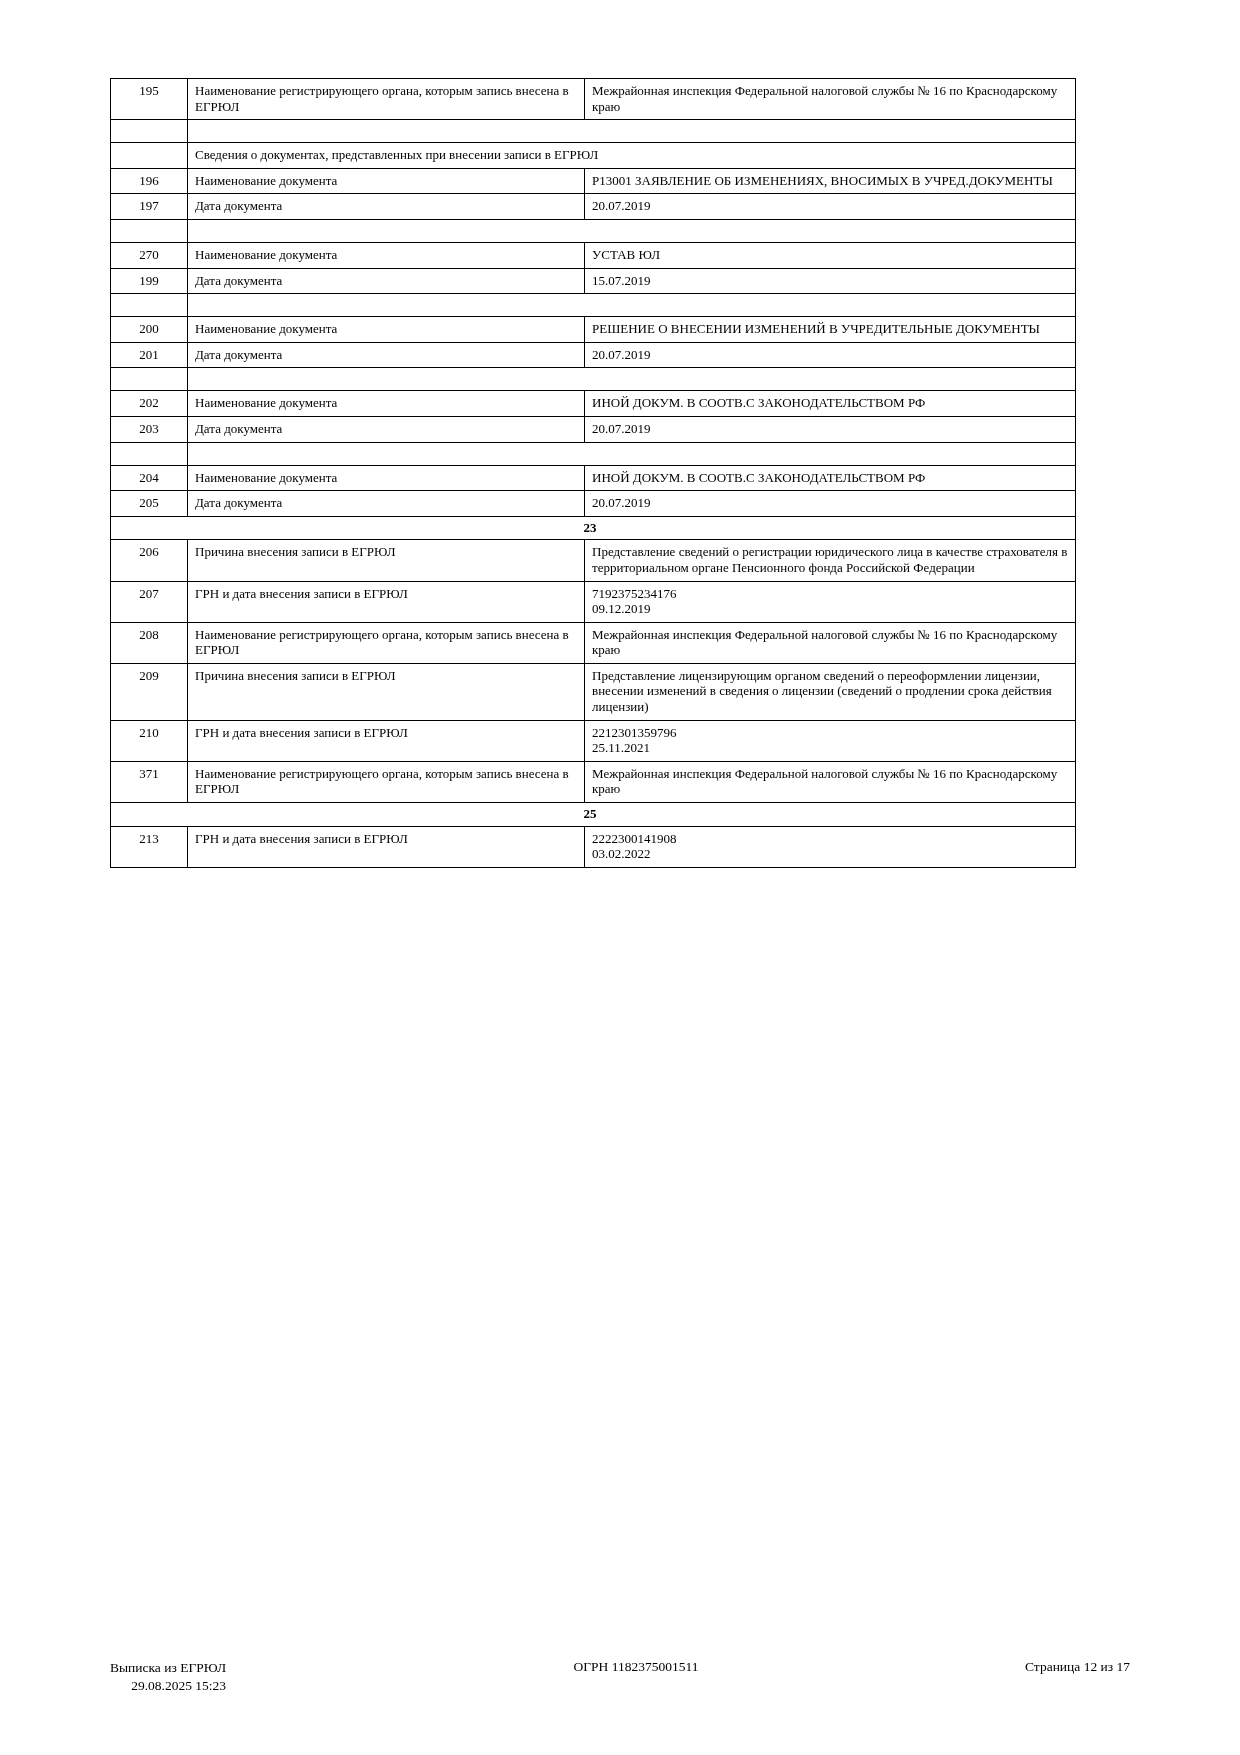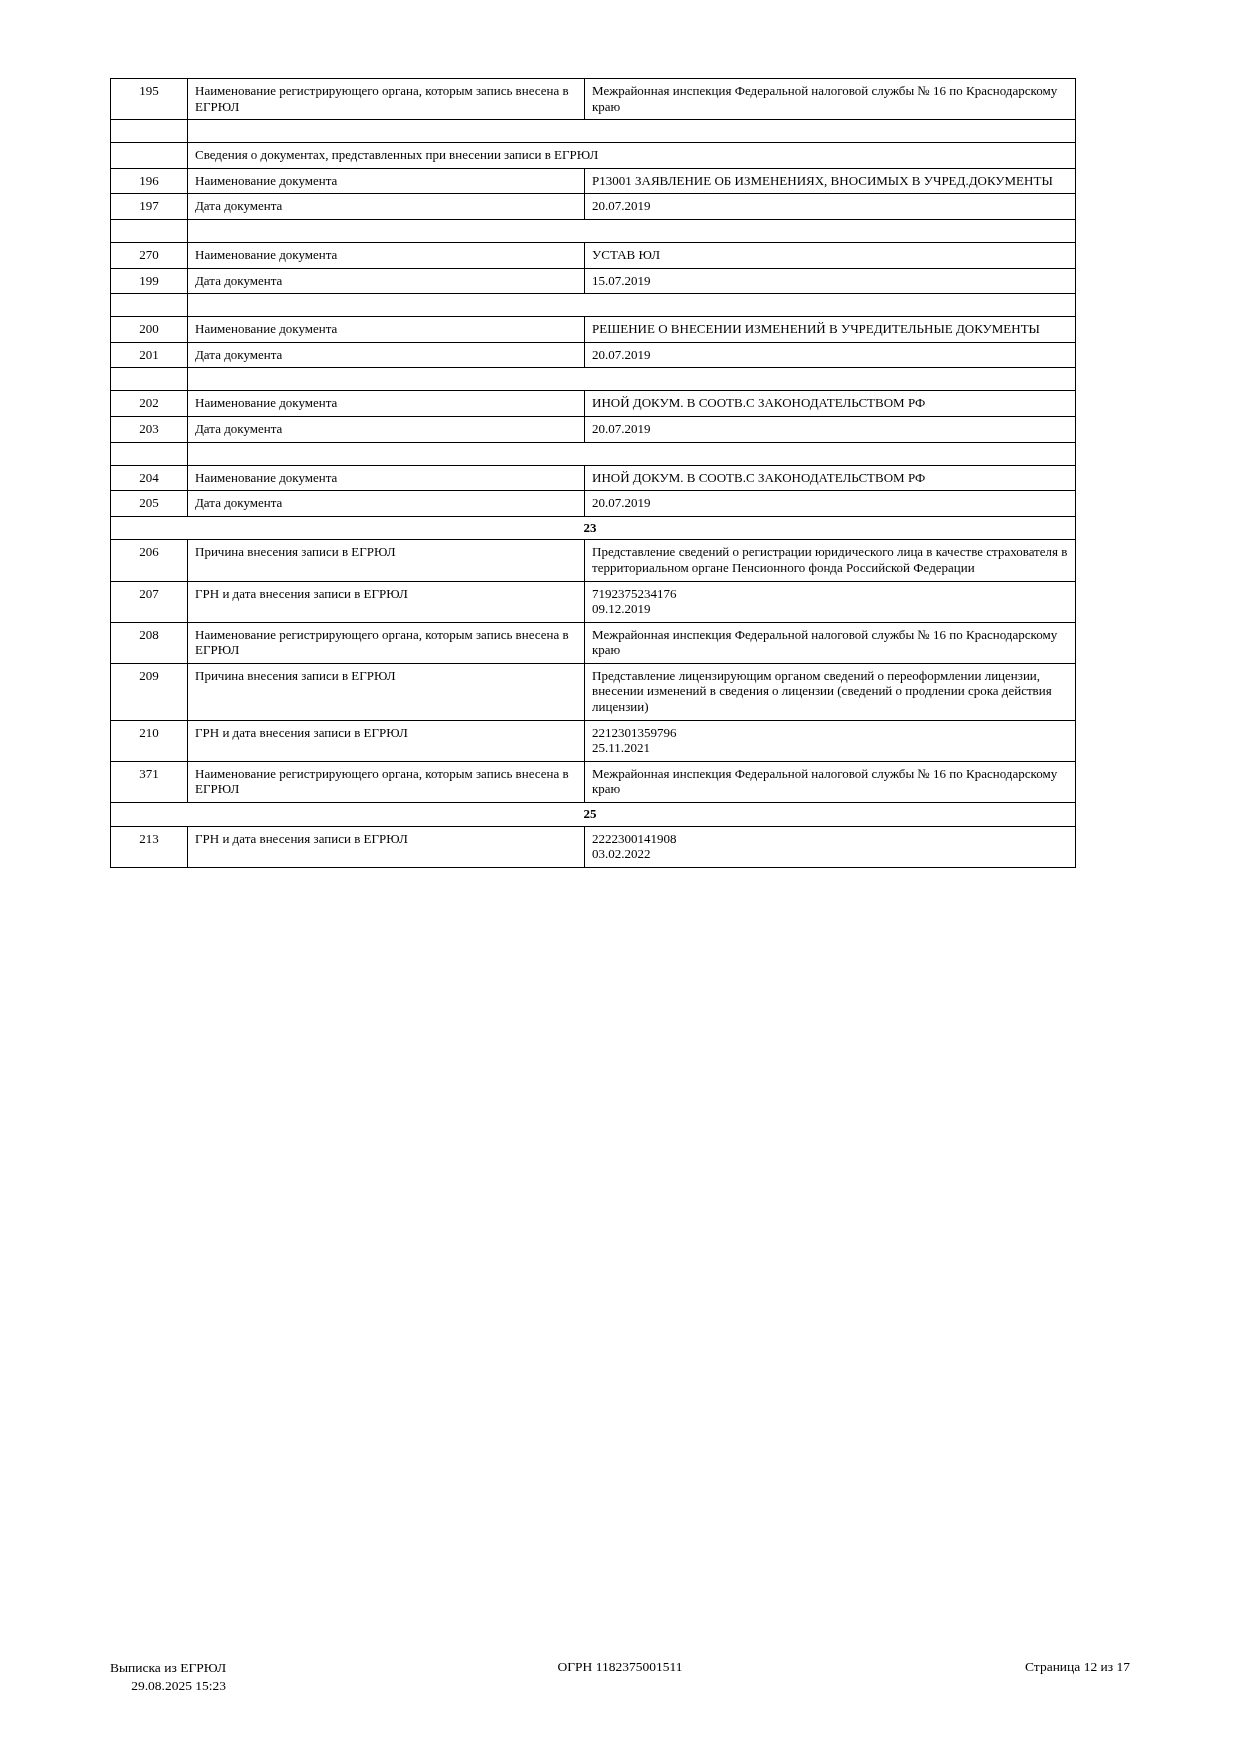--- a/index.html
+++ b/index.html
@@ -71,21 +71,21 @@
   }
   .footer .left {
     position: absolute;
     left: 0;
     top: 0;
     text-align: right;
     margin-top: 19px;
   }
   .footer .center {
     position: absolute;
-    left: 0;
+    left: 16px;
     top: 18px;
     width: 1020px;
     text-align: center;
   }
   .footer .right {
     position: absolute;
     left: 0;
     top: 18px;
     width: 1020px;
     text-align: right;

